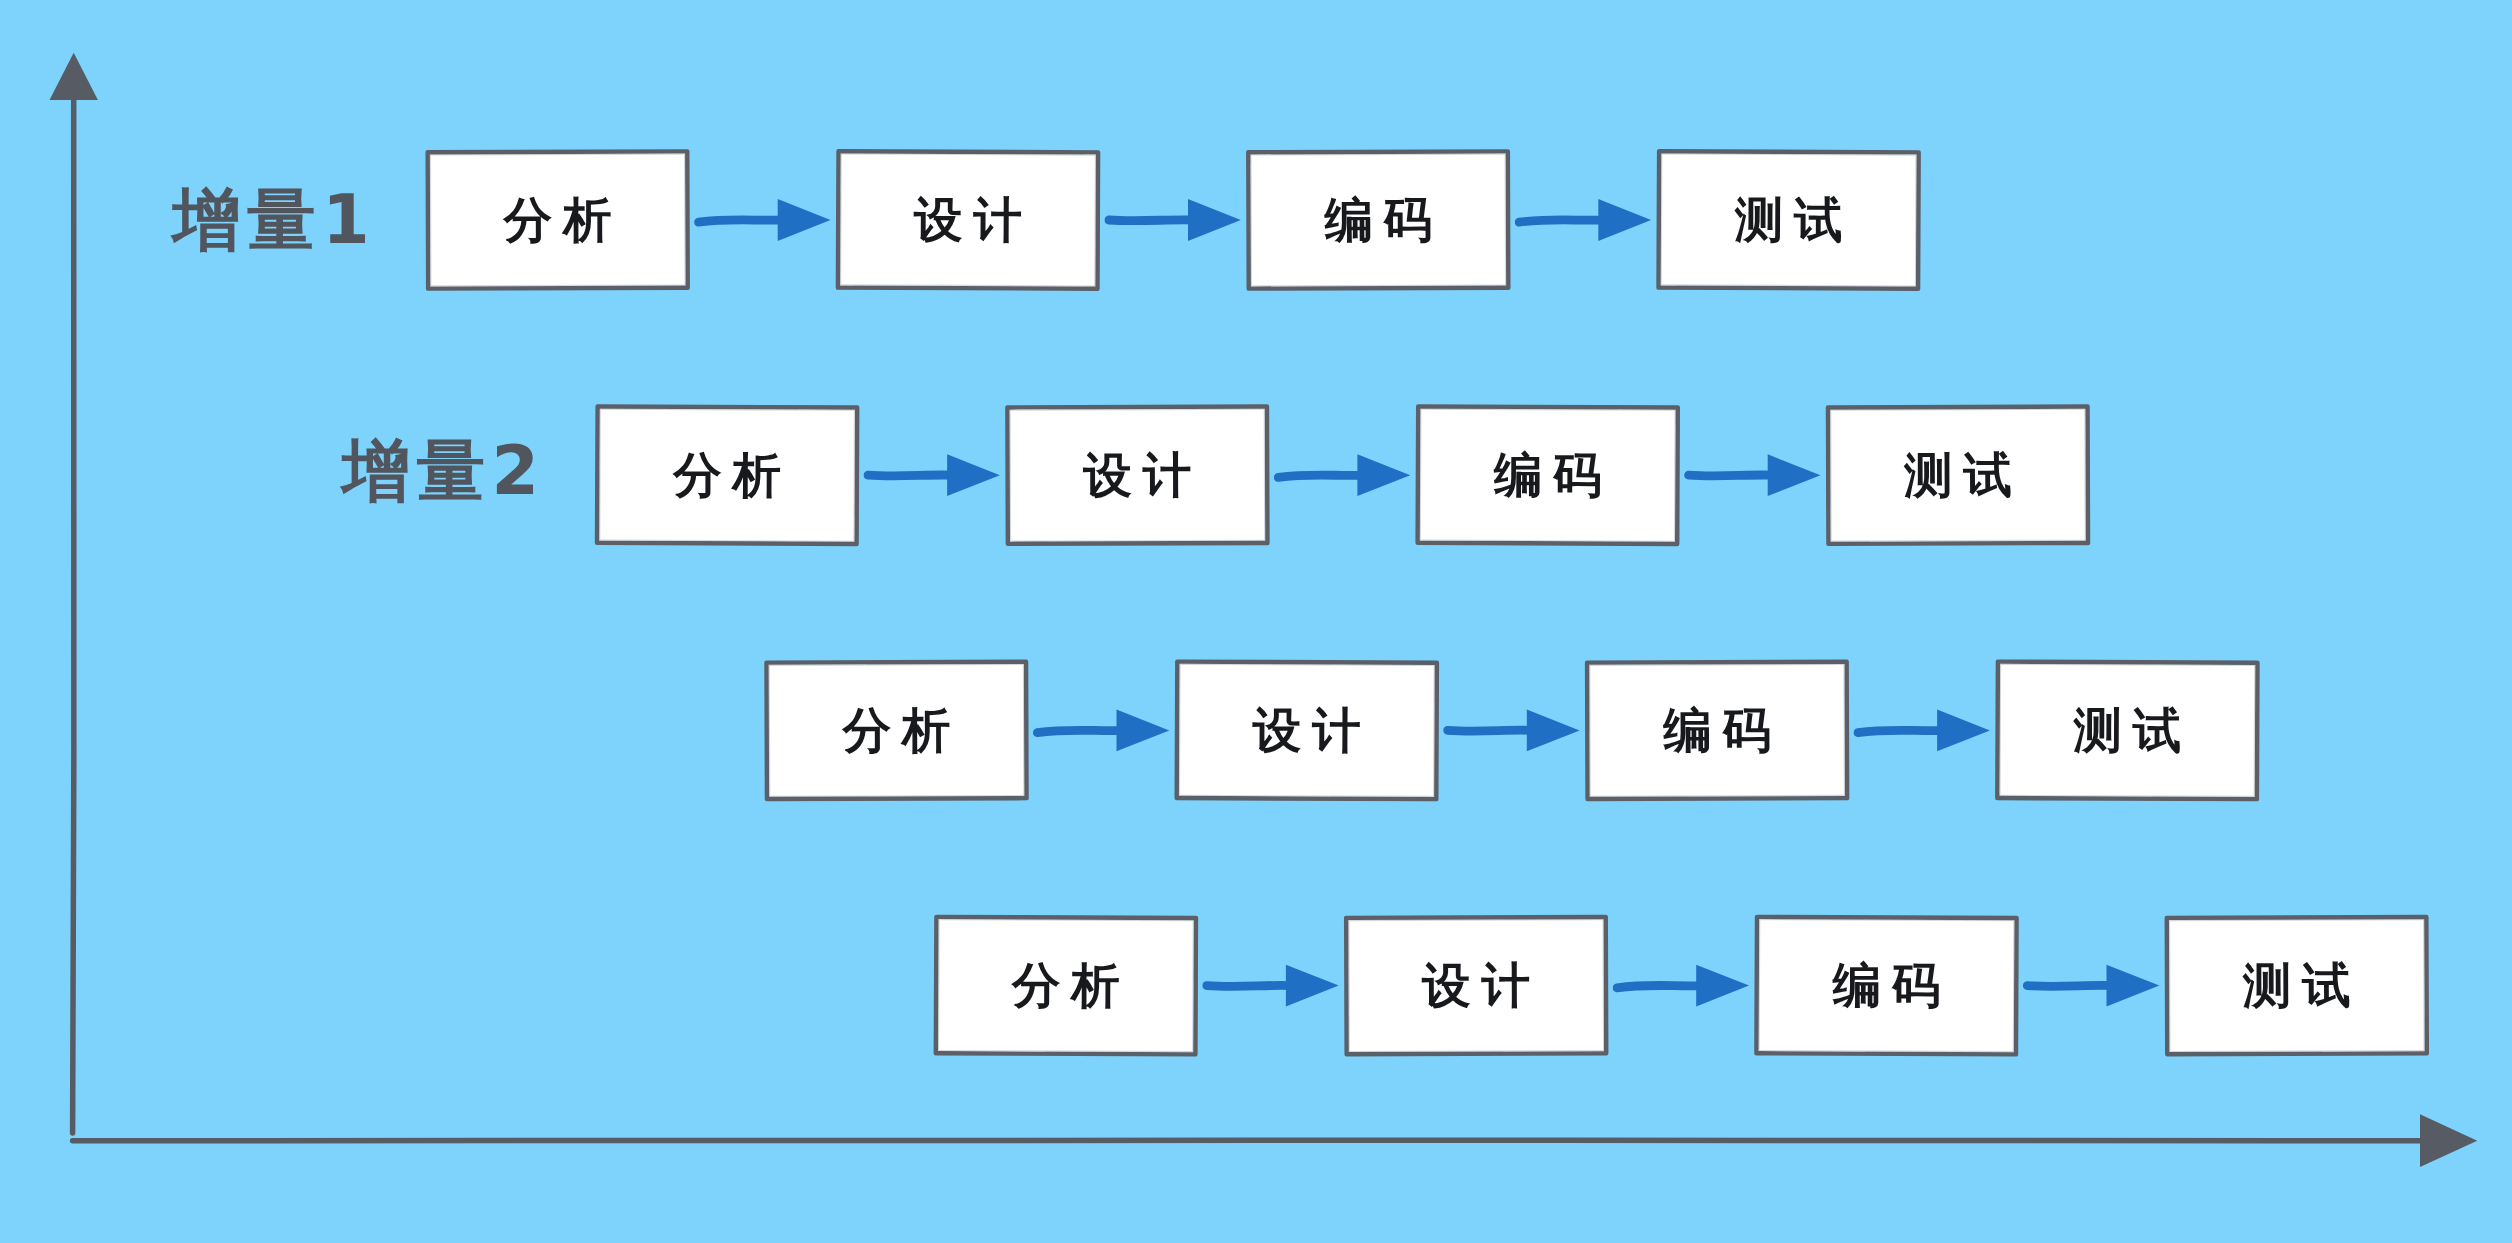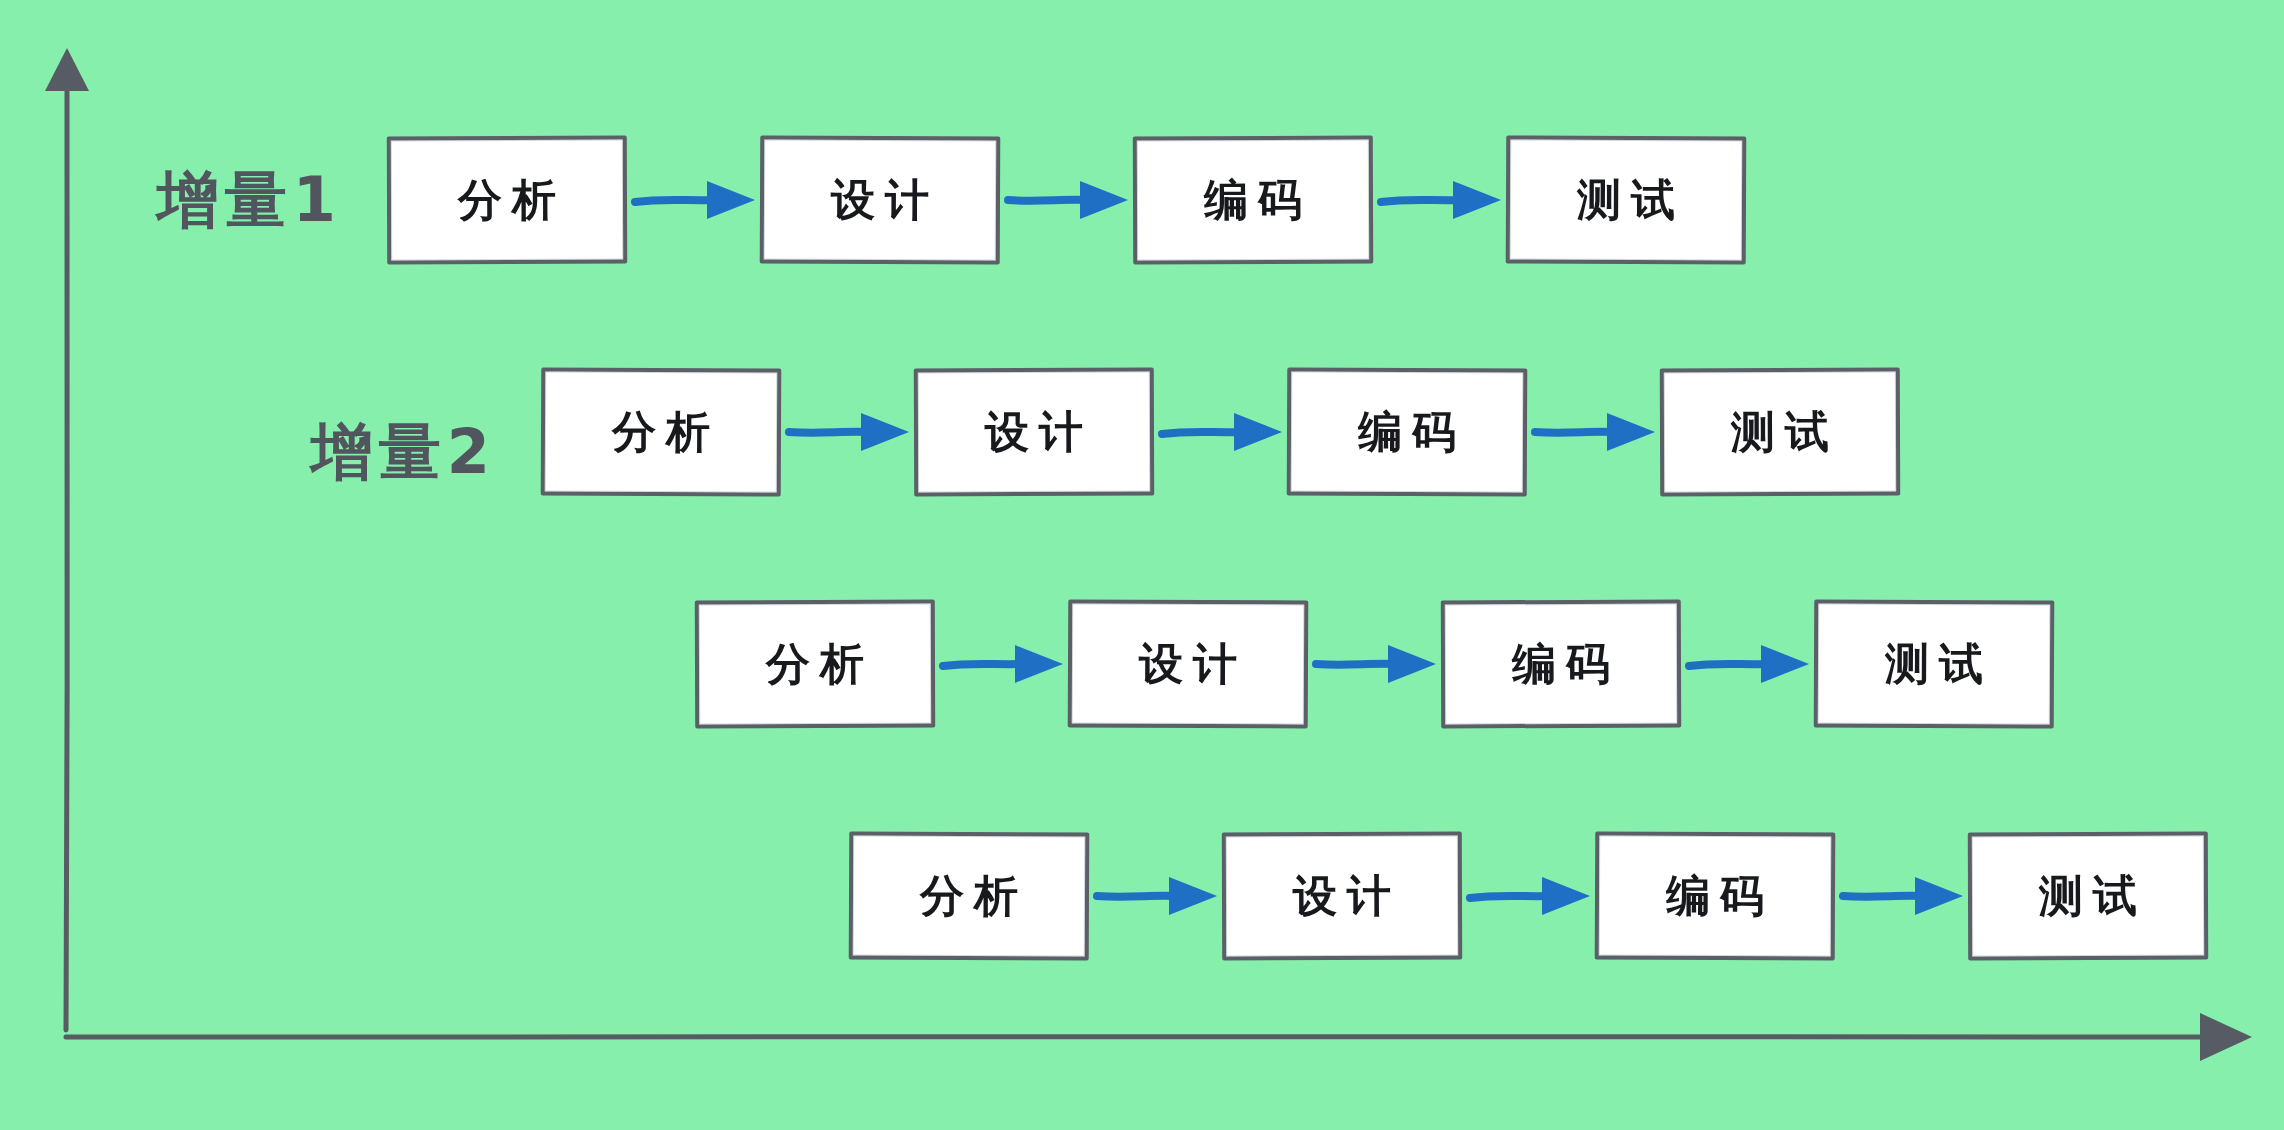--- a/index.html
+++ b/index.html
@@ -4,21 +4,21 @@
 <style>
   html, body {
     margin: 0;
     padding: 0;
     background: #ffffff;
   }
   .canvas {
     position: relative;
     width: 2284px;
     height: 1130px;
-    background: #86efac;
+    background: #7dd3fc;
     overflow: hidden;
     font-family: "DejaVu Sans", "Liberation Sans", sans-serif;
   }
   .axes {
     position: absolute;
     left: 0;
     top: 0;
     width: 2284px;
     height: 1130px;
   }
@@ -102,21 +102,21 @@
       <span class="stage-text">编码</span>
     </div>
   <svg class="flow-arrow" style="left:1377px; top:178px;" viewBox="0 0 126 44">
       <path d="M4 24 C 34 20, 58 23, 82 22" stroke="#1f70c4" stroke-width="8" fill="none" stroke-linecap="round"></path>
       <polygon points="76,3 124,22 76,41" fill="#1f70c4"></polygon>
     </svg>
   <div class="stage-box tilt-b" style="left:1506px; top:136px;">
       <span class="stage-text">测试</span>
     </div>
 
-  <div class="row-label" style="left:256px; top:408px;">增量2</div>
+  <div class="row-label" style="left:256px; top:384px;">增量2</div>
   <div class="stage-box tilt-b" style="left:541px; top:368px;">
       <span class="stage-text">分析</span>
     </div>
   <svg class="flow-arrow" style="left:785px; top:410px;" viewBox="0 0 126 44">
       <path d="M4 22 C 34 24, 58 21, 82 22" stroke="#1f70c4" stroke-width="8" fill="none" stroke-linecap="round"></path>
       <polygon points="76,3 124,22 76,41" fill="#1f70c4"></polygon>
     </svg>
   <div class="stage-box tilt-a" style="left:914px; top:368px;">
       <span class="stage-text">设计</span>
     </div>

